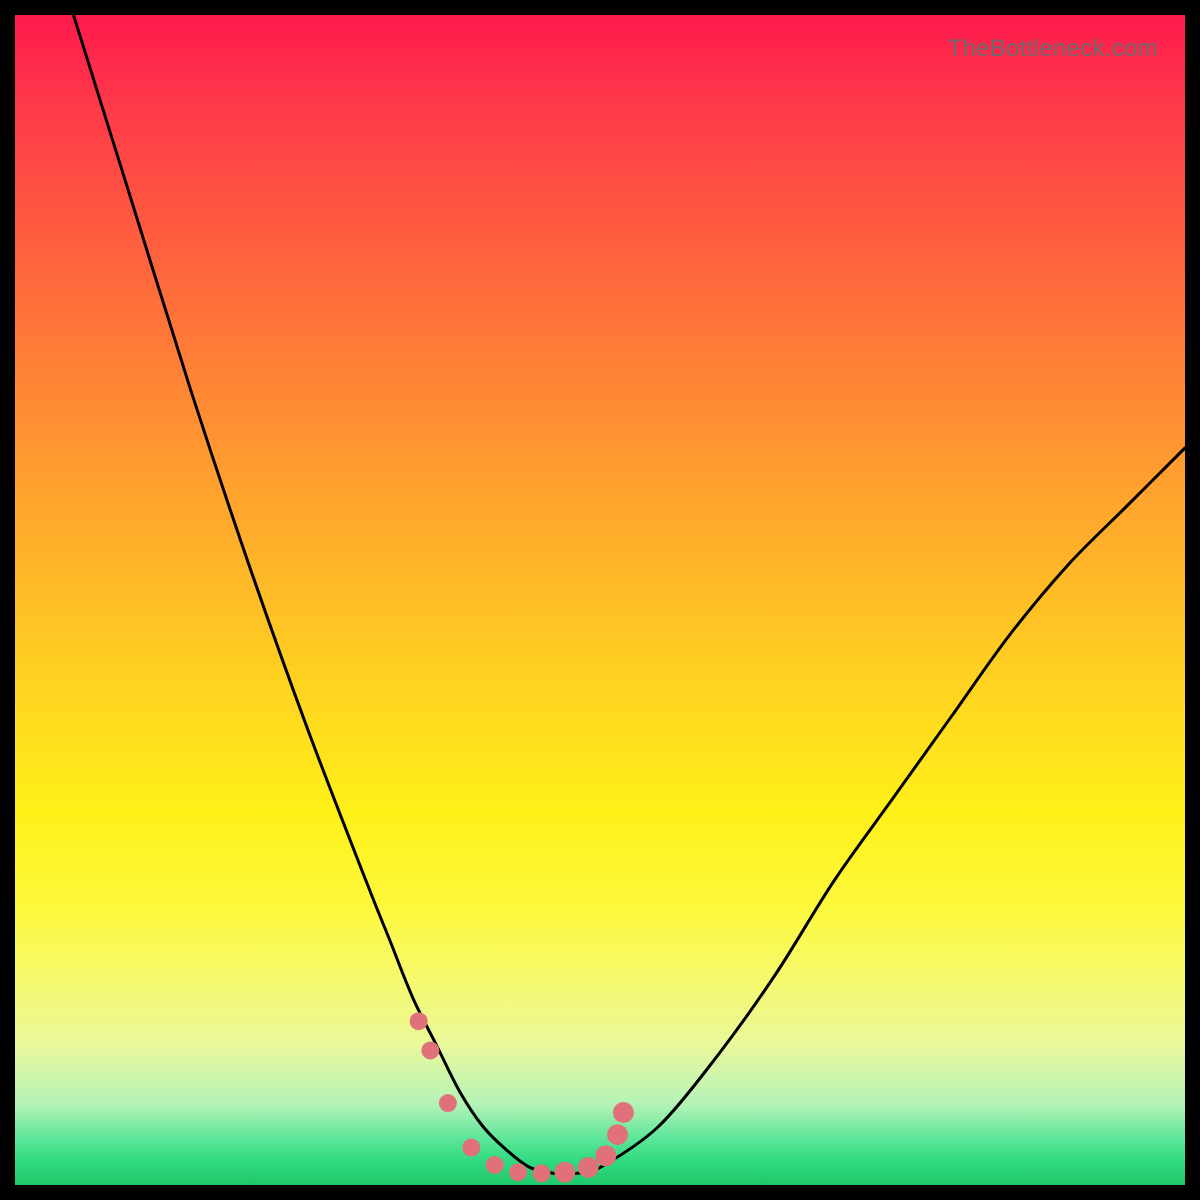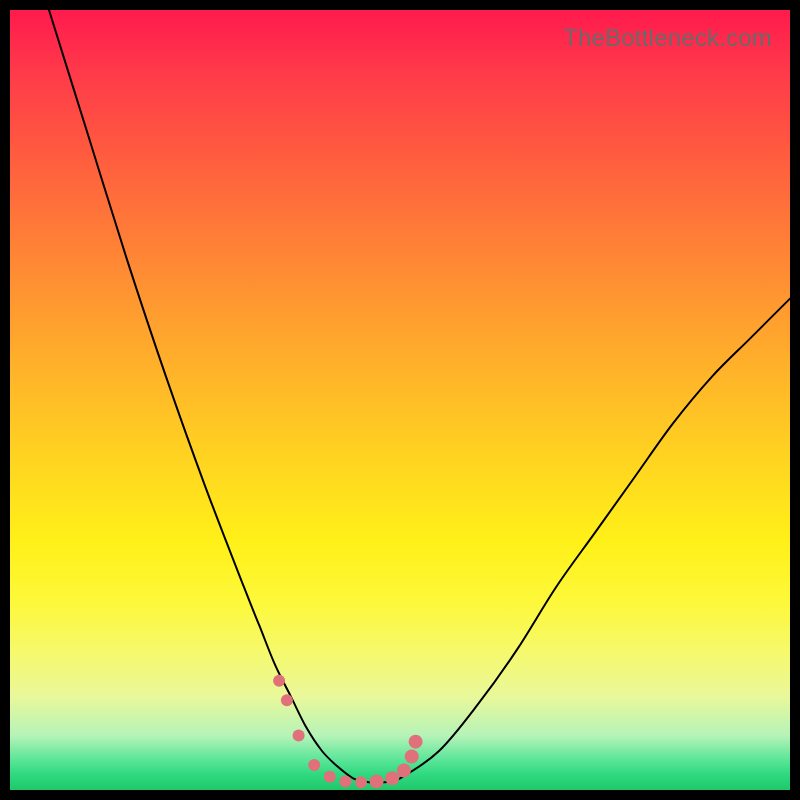--- a/index.html
+++ b/index.html
@@ -38,21 +38,21 @@
       #b6f3b8 93%,
       #5ee69a 96%,
       #2fd97f 98%,
       #20c86a 100%
     );
   }
   .watermark {
     position: absolute;
     top: 14px;
     right: 18px;
-    font-size: 24px;
+    font-size: 16px;
     font-weight: 500;
     color: #6a6a6a;
     letter-spacing: 0.2px;
     user-select: none;
   }
   svg.curve-layer {
     position: absolute;
     left: 0;
     top: 0;
     width: 780px;

